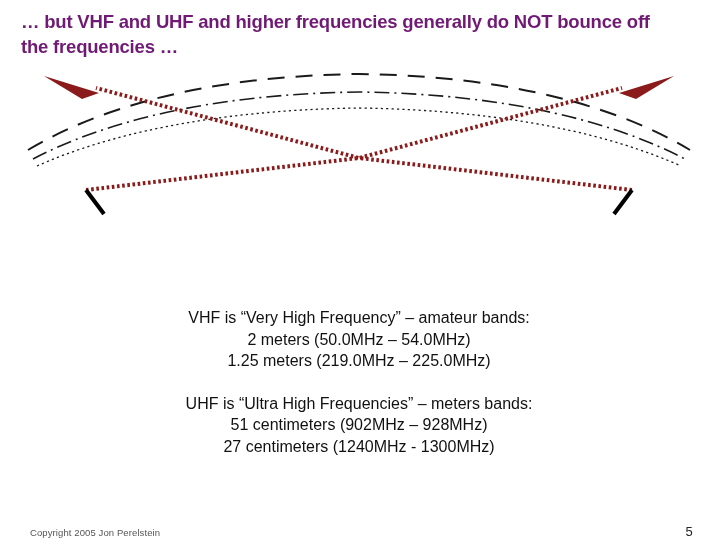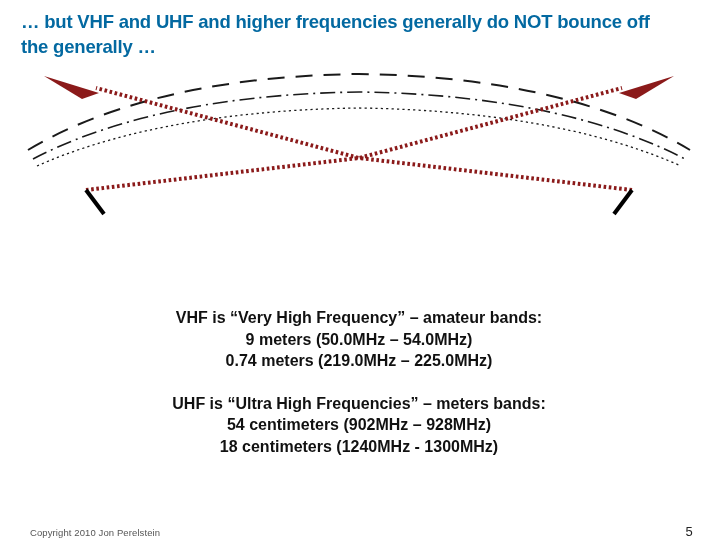--- a/index.html
+++ b/index.html
@@ -23,21 +23,21 @@
   
   #title {
     position: absolute;
     left: 21px;
     top: 9px;
     width: 682px;
     font-size: 18.5px;
     font-weight: bold;
     line-height: 25px;
     letter-spacing: -0.2px;
-    color: #0369a1;
+    color: #701a75;
     font-family: "Liberation Sans", sans-serif;
   }
 
   
   #diagram {
     position: absolute;
     left: 0;
     top: 58px;
     width: 718px;
     height: 225px;
@@ -54,21 +54,20 @@
     width: 718px;
     text-align: center;
     color: #111111;
     font-size: 16px;
     line-height: 21.5px;
     font-family: "Liberation Sans", sans-serif;
   }
   .para {
     margin: 0;
     padding: 0;
-    font-weight: bold;
   }
   .para-gap {
     height: 21px;
   }
   .para .ln {
     display: block;
     white-space: pre;
   }
 
   
@@ -93,21 +92,21 @@
   }
 </style>
 </head>
 <body>
 
 <div id="slide">
 
   <div id="title">
     <span>… but VHF and UHF and higher frequencies generally do NOT bounce off</span>
     <br>
-    <span>the generally …</span>
+    <span>the frequencies …</span>
   </div>
 
   <div id="diagram">
     <svg width="718" height="225" viewBox="0 0 718 225" xmlns="http://www.w3.org/2000/svg">
 
       <defs>
         <clipPath id="slideClip">
           <rect x="0" y="0" width="718" height="225"></rect>
         </clipPath>
       </defs>
@@ -136,30 +135,30 @@
         <line x1="632" y1="132" x2="614" y2="156" stroke="#000000" stroke-width="4" stroke-linecap="butt"></line>
 
       </g>
     </svg>
   </div>
 
   <div id="bodytext">
 
     <div class="para">
       <span class="ln">VHF is “Very High Frequency” – amateur bands:</span>
-      <span class="ln">9 meters (50.0MHz – 54.0MHz)</span>
-      <span class="ln">0.74 meters (219.0MHz – 225.0MHz)</span>
+      <span class="ln">2 meters (50.0MHz – 54.0MHz)</span>
+      <span class="ln">1.25 meters (219.0MHz – 225.0MHz)</span>
     </div>
 
     <div class="para-gap"></div>
 
     <div class="para">
       <span class="ln">UHF is “Ultra High Frequencies” – meters bands:</span>
-      <span class="ln">54 centimeters (902MHz – 928MHz)</span>
-      <span class="ln">18 centimeters (1240MHz - 1300MHz)</span>
+      <span class="ln">51 centimeters (902MHz – 928MHz)</span>
+      <span class="ln">27 centimeters (1240MHz - 1300MHz)</span>
     </div>
 
   </div>
 
-  <div id="footer-copyright">Copyright 2010 Jon Perelstein</div>
+  <div id="footer-copyright">Copyright 2005 Jon Perelstein</div>
   <div id="footer-pagenum">5</div>
 
 </div>
 
 </body></html>

